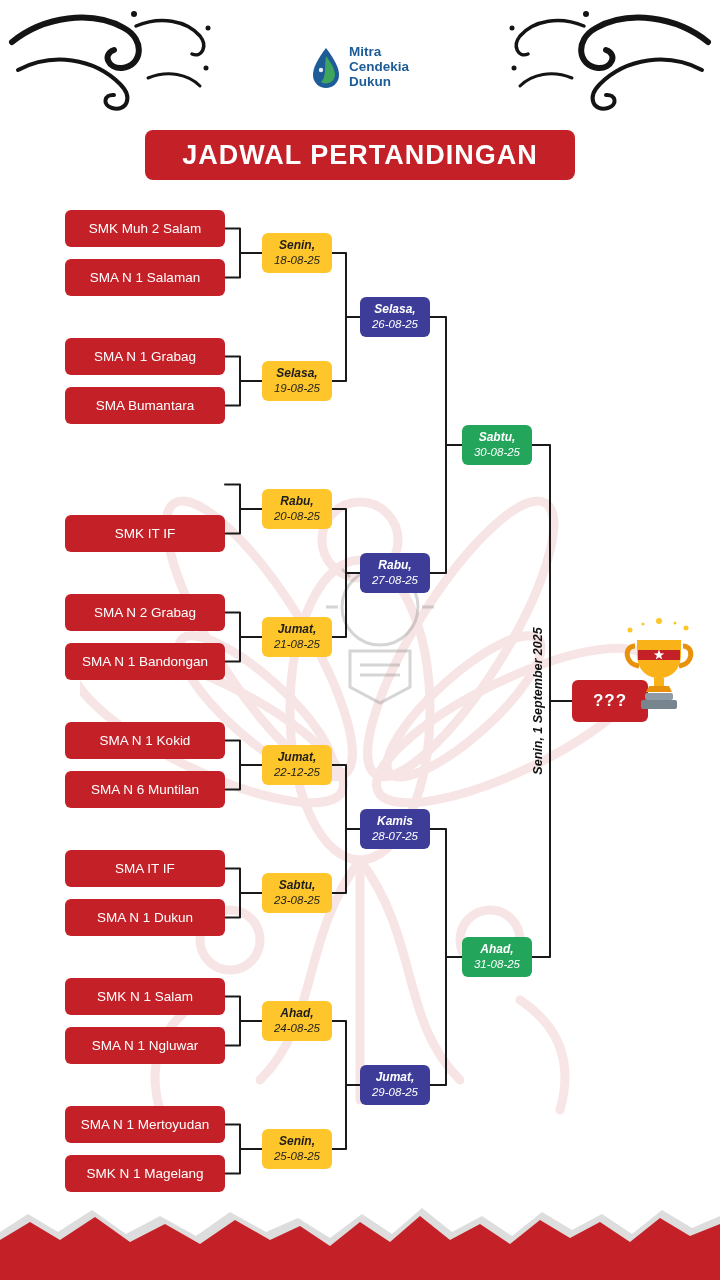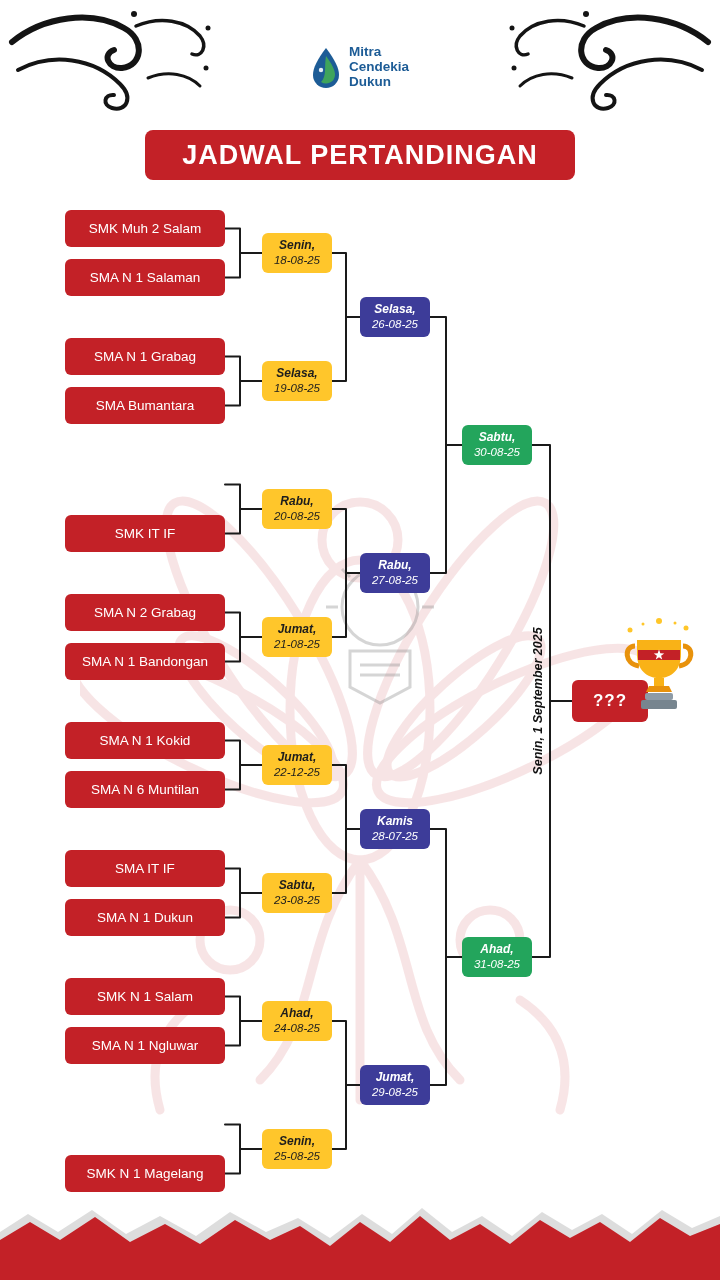--- a/index.html
+++ b/index.html
@@ -152,20 +152,21 @@
   <div class="team" style="top:387px">SMA Bumantara</div>
   <div class="team" style="top:515px">SMK IT IF</div>
   <div class="team" style="top:594px">SMA N 2 Grabag</div>
   <div class="team" style="top:643px">SMA N 1 Bandongan</div>
   <div class="team" style="top:722px">SMA N 1 Kokid</div>
   <div class="team" style="top:771px">SMA N 6 Muntilan</div>
   <div class="team" style="top:850px">SMA IT IF</div>
   <div class="team" style="top:899px">SMA N 1 Dukun</div>
   <div class="team" style="top:978px">SMK N 1 Salam</div>
   <div class="team" style="top:1027px">SMA N 1 Ngluwar</div>
+  <div class="team" style="top:1106px">SMA N 1 Mertoyudan</div>
   <div class="team" style="top:1155px">SMK N 1 Magelang</div>
 
   <div class="datebox r1" style="top:233px">
     <span class="day">Senin,</span>
     <span class="date">18-08-25</span>
   </div>
   <div class="datebox r1" style="top:361px">
     <span class="day">Selasa,</span>
     <span class="date">19-08-25</span>
   </div>

